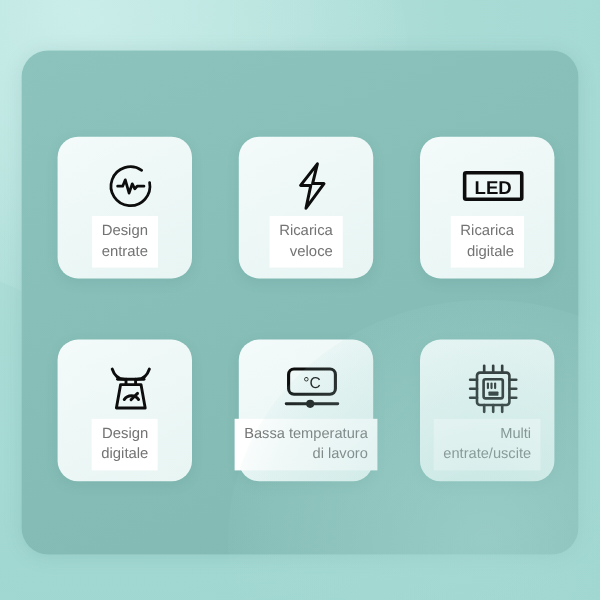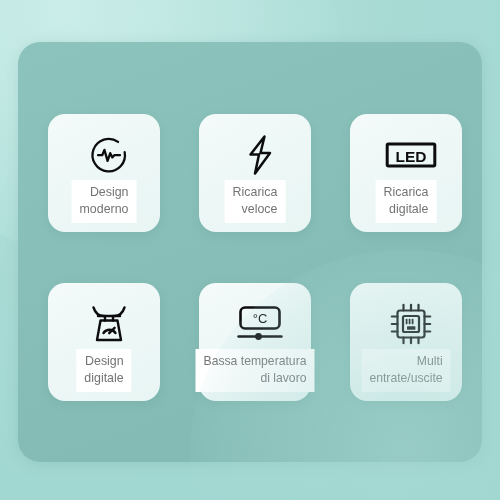--- a/index.html
+++ b/index.html
@@ -129,21 +129,21 @@
 
     <div class="card c1">
       <div class="icon-wrap">
         <svg width="42" height="42" viewBox="0 0 44 44" fill="none" stroke="#0d0d0d" stroke-width="2.4" stroke-linecap="round" stroke-linejoin="round">
           <path d="M31.5 8.3 A17 17 0 1 0 38.4 19.0"></path>
           <path d="M10.5 22.2 h4.4 l2.3 -5.6 l3.3 11.6 l2.8 -8.1 l2.2 4.4 l2.0 -2.3 h6.0"></path>
         </svg>
       </div>
       <div class="label">
         <span>Design</span>
-        <span>moderno</span>
+        <span>entrate</span>
       </div>
     </div>
 
     <div class="card c2">
       <div class="icon-wrap">
         <svg width="40" height="44" viewBox="0 0 40 44" fill="none" stroke="#0d0d0d" stroke-width="2.5" stroke-linecap="round" stroke-linejoin="round">
           <path d="M24.5 3.5 L10.5 21.5 H19.0 L15.0 40.5 L30.0 20.0 H20.5 L24.5 3.5 Z"></path>
         </svg>
       </div>
       <div class="label">

